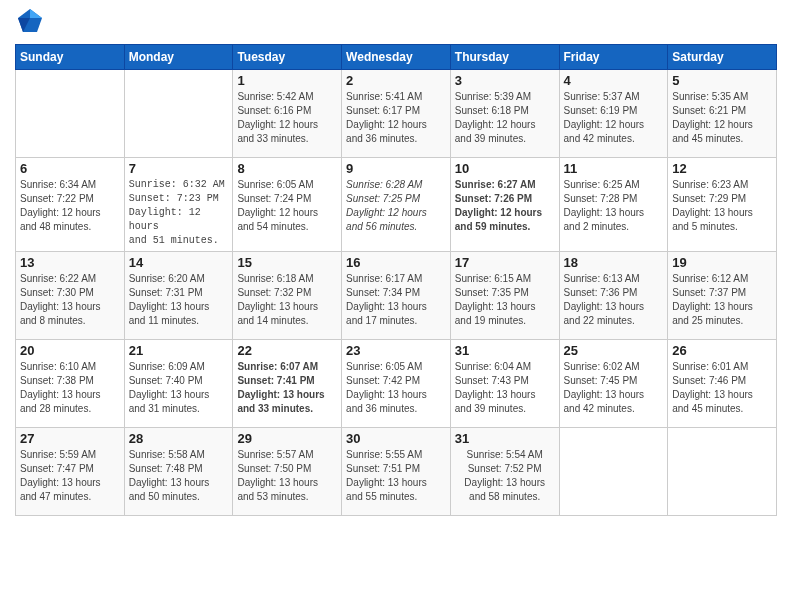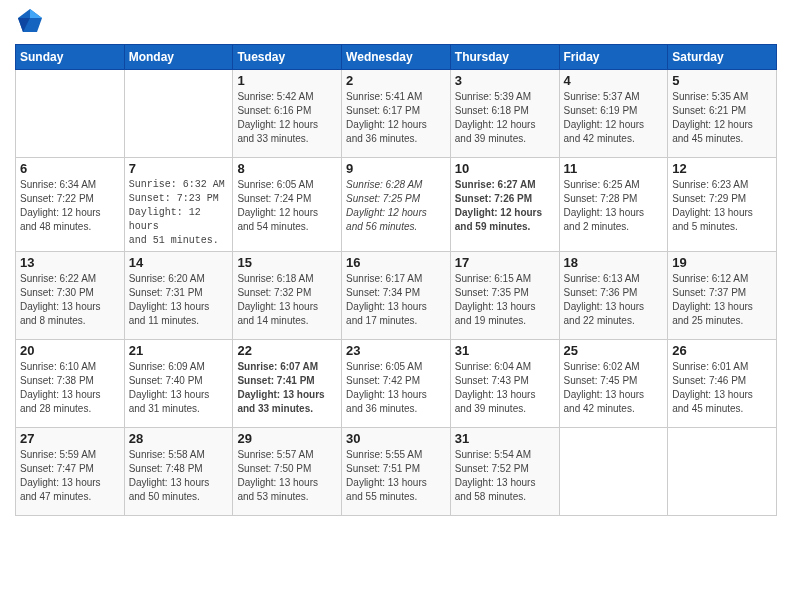--- a/index.html
+++ b/index.html
@@ -341,21 +341,21 @@
           </td>
           <td>
             <span class="day-number">30</span>
             <div class="day-info" style="white-space: pre-line;">Sunrise: 5:55 AM
 Sunset: 7:51 PM
 Daylight: 13 hours
 and 55 minutes.</div>
           </td>
           <td>
             <span class="day-number">31</span>
-            <div class="day-info" style="white-space: pre-line;">Sunrise: 5:54 AM
+            <div class="day-info" style="white-space: pre-line; text-align: center;">Sunrise: 5:54 AM
 Sunset: 7:52 PM
 Daylight: 13 hours
 and 58 minutes.</div>
           </td>
           <td class="empty"></td>
           <td class="empty"></td>
         </tr>
       </tbody>
   </table>
 </div>

